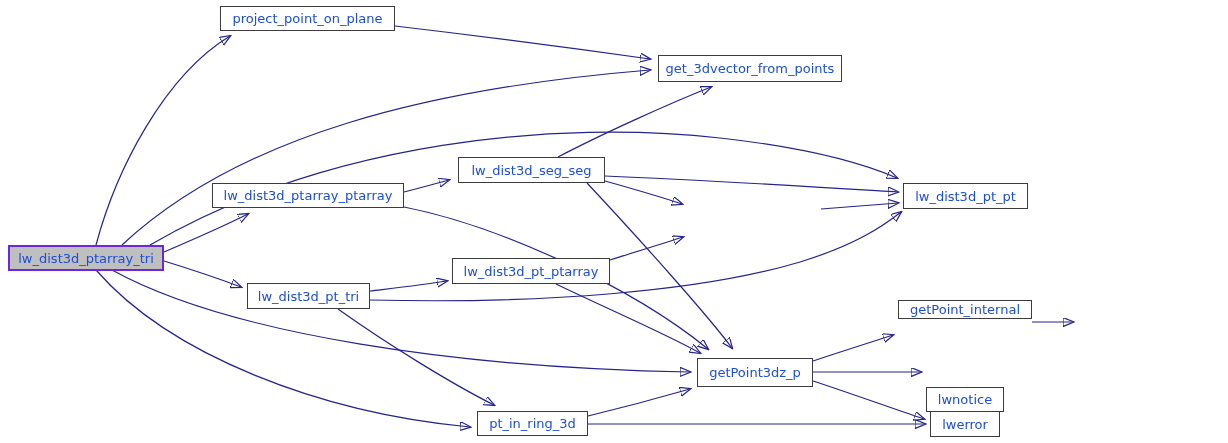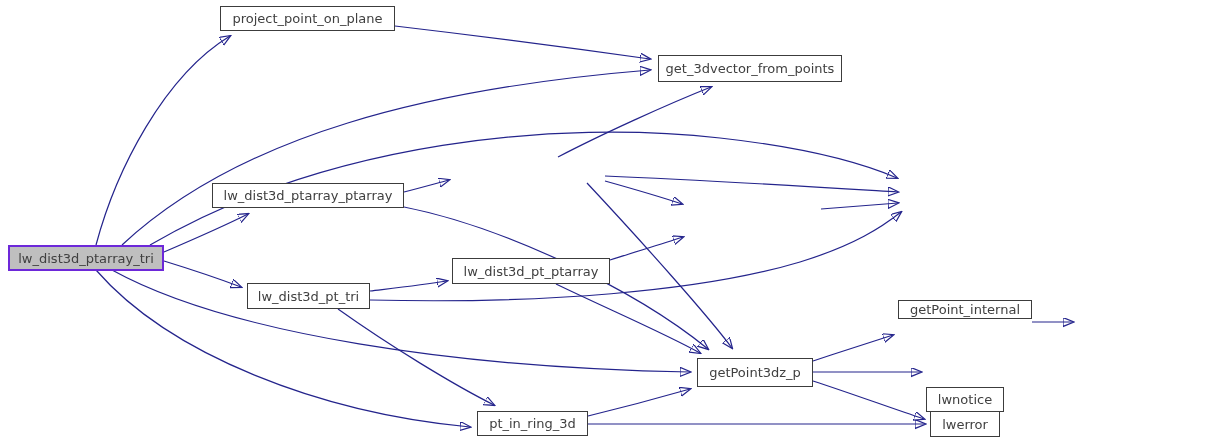--- a/index.html
+++ b/index.html
@@ -19,21 +19,21 @@
   #edge-layer path {
     fill: none;
     stroke: #24248c;
     stroke-width: 1.2px;
   }
   .node {
     position: absolute;
     box-sizing: border-box;
     background: #ffffff;
     border: 1px solid #3c3c3c;
-    color: #404040;
+    color: #1d4ed8;
     font-size: 13px;
     text-align: center;
     display: flex;
     align-items: center;
     justify-content: center;
     white-space: nowrap;
     cursor: pointer;
   }
   .node.root {
     background: #bfbfbf;
@@ -82,21 +82,23 @@
   </svg>
 
   <div class="node root" style="left:8px; top:245px; width:156px; height:26px;">lw_dist3d_ptarray_tri</div>
 
   <div class="node" style="left:220px; top:6px; width:175px; height:25px;">project_point_on_plane</div>
 
   <div class="node" style="left:658px; top:55px; width:184px; height:27px;">get_3dvector_from_points</div>
 
   <div class="node" style="left:212px; top:183px; width:192px; height:25px;">lw_dist3d_ptarray_ptarray</div>
 
+  <div class="node" style="left:458px; top:157px; width:147px; height:26px;">lw_dist3d_seg_seg</div>
 
+  <div class="node" style="left:903px; top:183px; width:125px; height:26px;">lw_dist3d_pt_pt</div>
 
 
   <div class="node" style="left:452px; top:258px; width:158px; height:26px;">lw_dist3d_pt_ptarray</div>
 
   <div class="node" style="left:247px; top:283px; width:123px; height:26px;">lw_dist3d_pt_tri</div>
 
   <div class="node" style="left:697px; top:358px; width:116px; height:29px;">getPoint3dz_p</div>
 
   <div class="node" style="left:898px; top:300px; width:134px; height:19px;">getPoint_internal</div>
 

